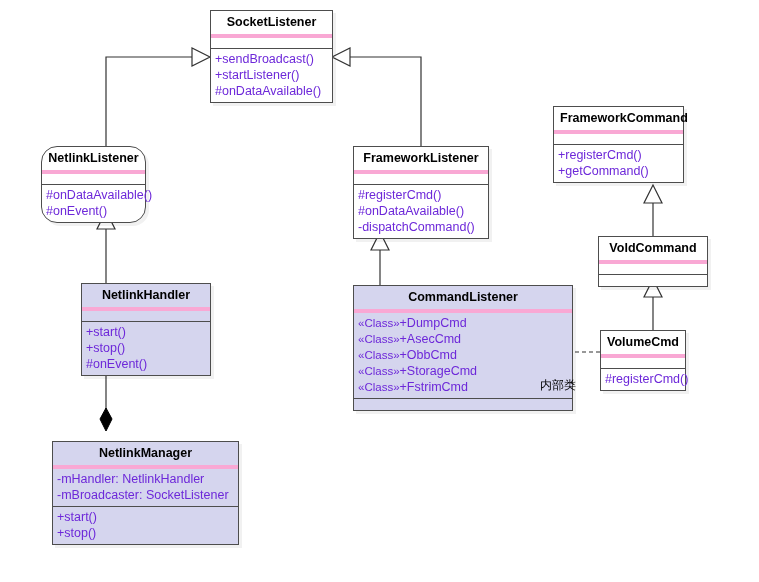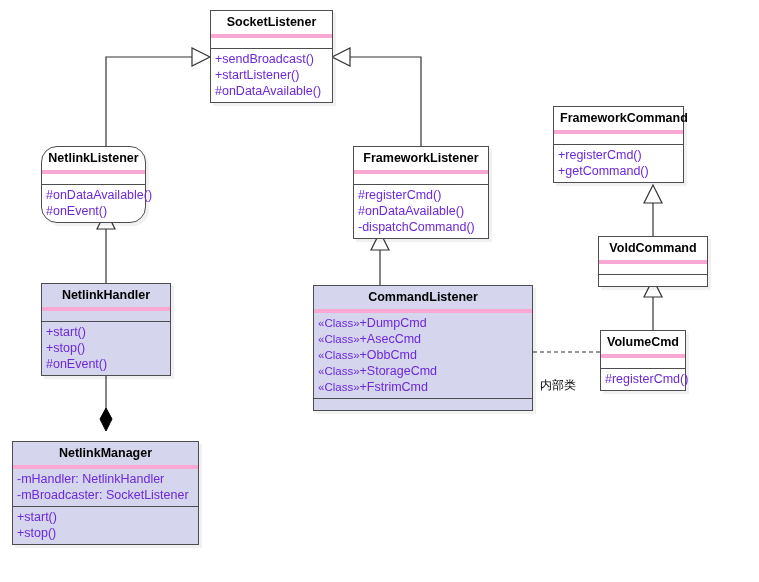--- a/index.html
+++ b/index.html
@@ -28,20 +28,21 @@
   .uml-class {
     position: absolute;
     box-sizing: border-box;
     border: 1px solid #4d4d4d;
     background: #ffffff;
     box-shadow: 3px 3px 0 rgba(0,0,0,0.055);
     z-index: 5;
   }
   .uml-class.shaded {
     background: #d5d5ee;
+    margin-left: 40px;
   }
   .cls-title {
     box-sizing: border-box;
     text-align: center;
     font-weight: bold;
     font-size: 12.5px;
     color: #000000;
     padding: 4px 6px 5px 6px;
     border-bottom: 4px solid #f9a8d4;
     line-height: 14px;

